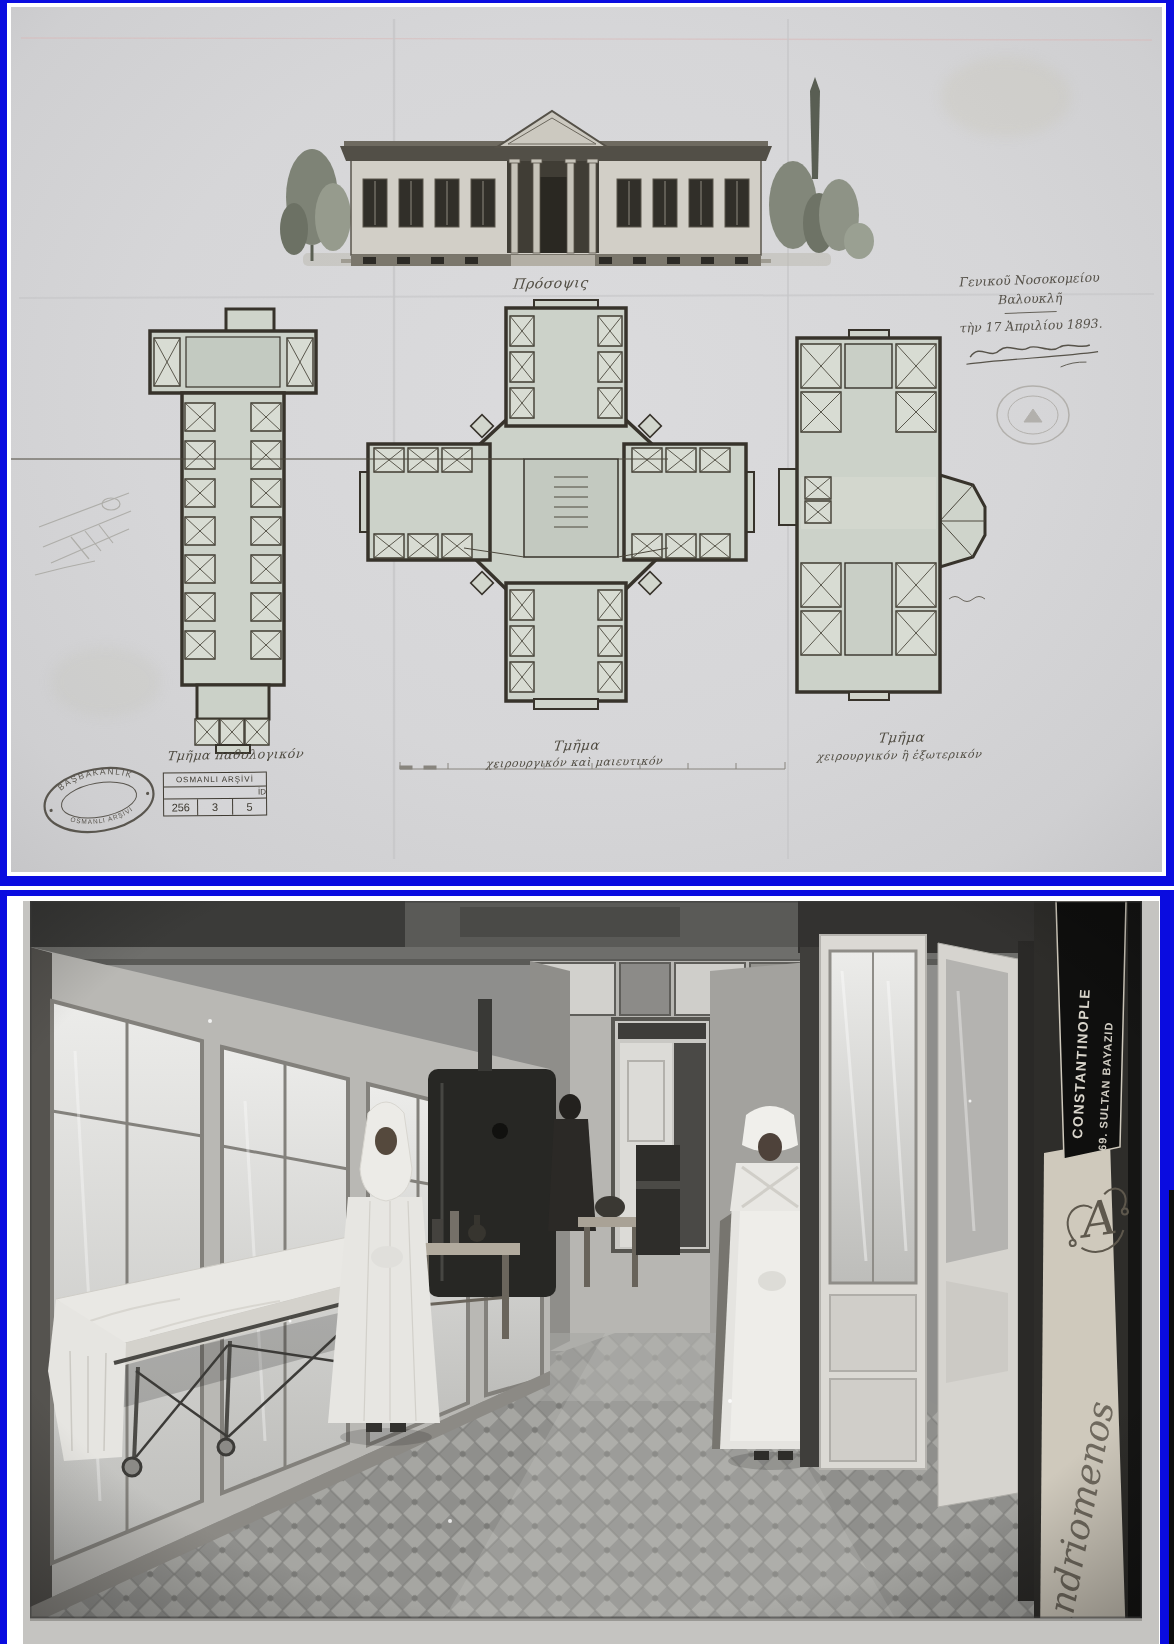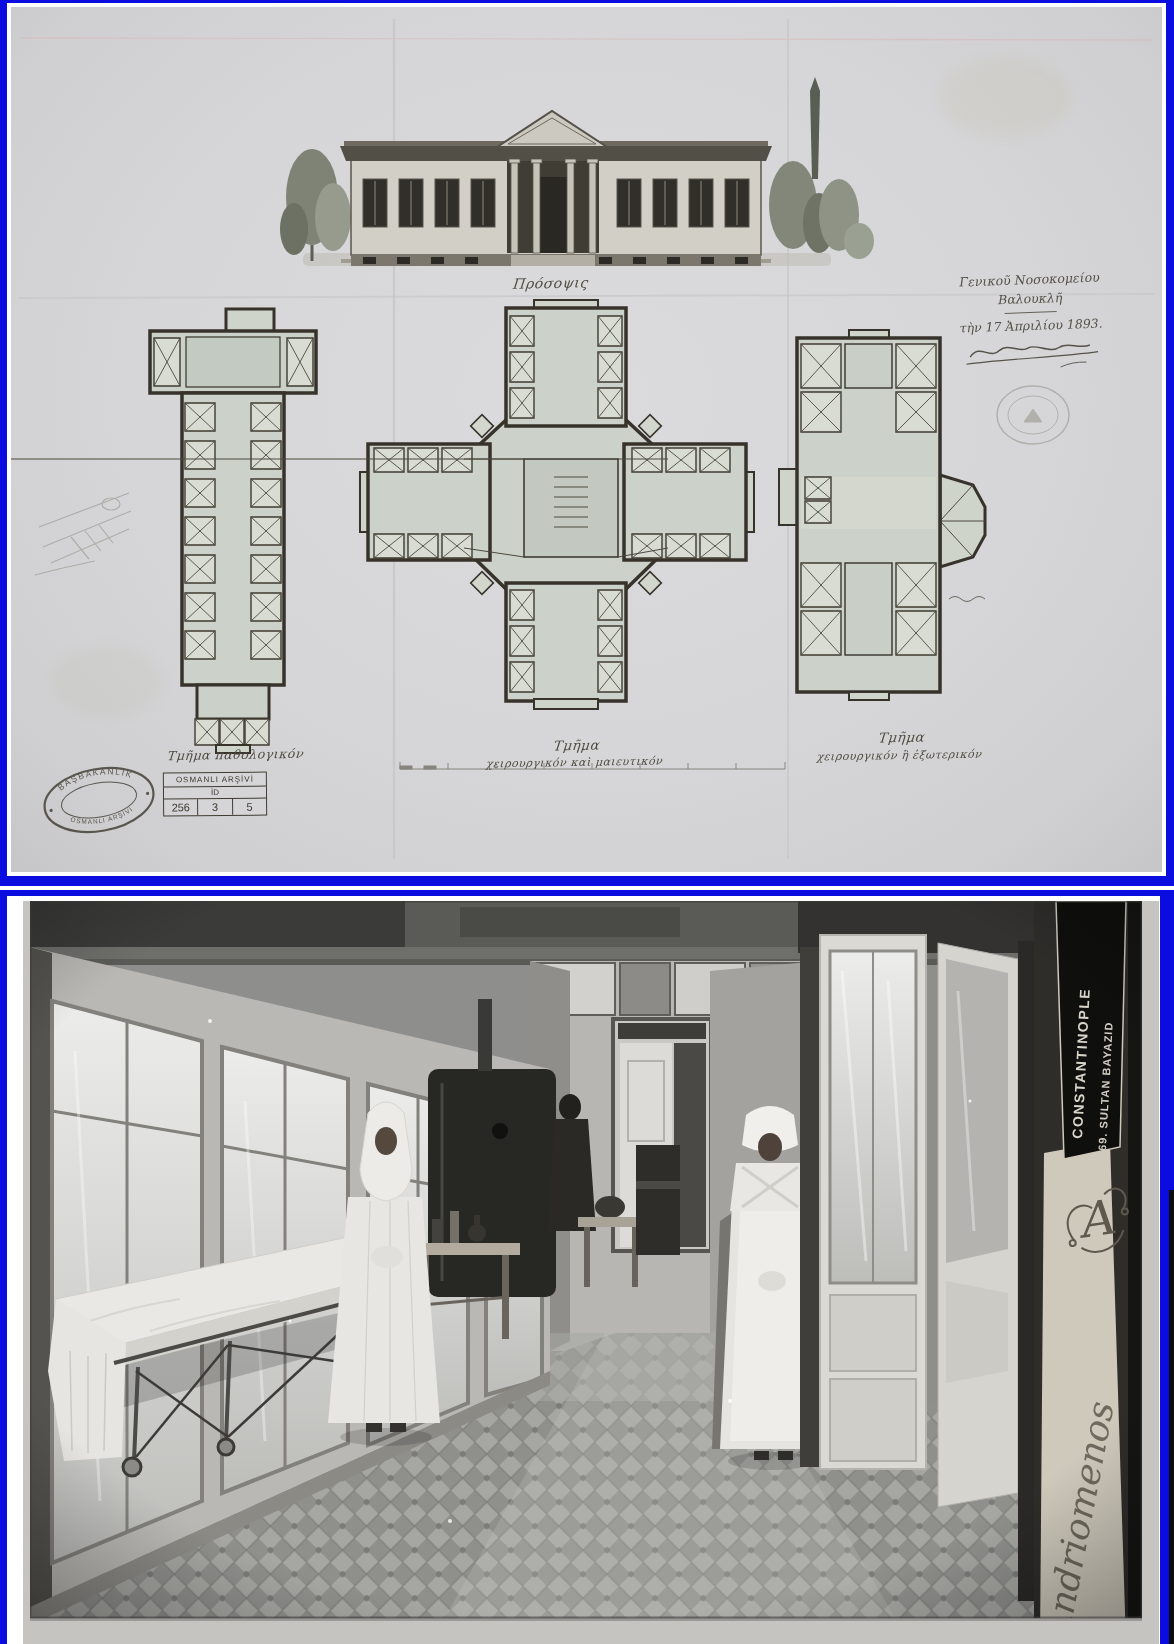--- a/index.html
+++ b/index.html
@@ -28,21 +28,21 @@
   .inscription{position:absolute;left:925px;top:264px;width:190px;text-align:center;
                color:#56524a;font-family:"DejaVu Serif",serif;font-style:italic;
                transform:rotate(-2deg);font-size:12.5px;line-height:1.5;}
   .ins-divider{width:52px;border-top:1.2px solid #66625a;margin:3px auto 4px auto;}
   .sig{display:block;margin:0 auto;}
   
   .arch-table{position:absolute;left:152px;top:765px;width:102px;border:1.6px solid #403c33;
               color:#3e3a31;font-family:"Liberation Sans",sans-serif;text-align:center;
               background:rgba(222,222,224,0.35);transform:rotate(-0.5deg);}
   .arch-table .t-head{font-size:8px;letter-spacing:1px;padding:2px 0;border-bottom:1.2px solid #403c33;}
-  .arch-table .t-sub{font-size:8px;padding:1px 0;border-bottom:1.2px solid #403c33;}
+  .arch-table .t-sub{font-size:8px;padding:1px 0;border-bottom:1.2px solid #403c33;text-align:right;}
   .arch-table .t-cells{display:flex;}
   .arch-table .t-cells span{flex:1;font-size:11px;padding:2px 0;border-right:1.2px solid #403c33;}
   .arch-table .t-cells span:last-child{border-right:none;}
   .stain{position:absolute;border-radius:50%;filter:blur(6px);}
 </style>
 </head>
 <body>
 
 <div class="canvas">
 

